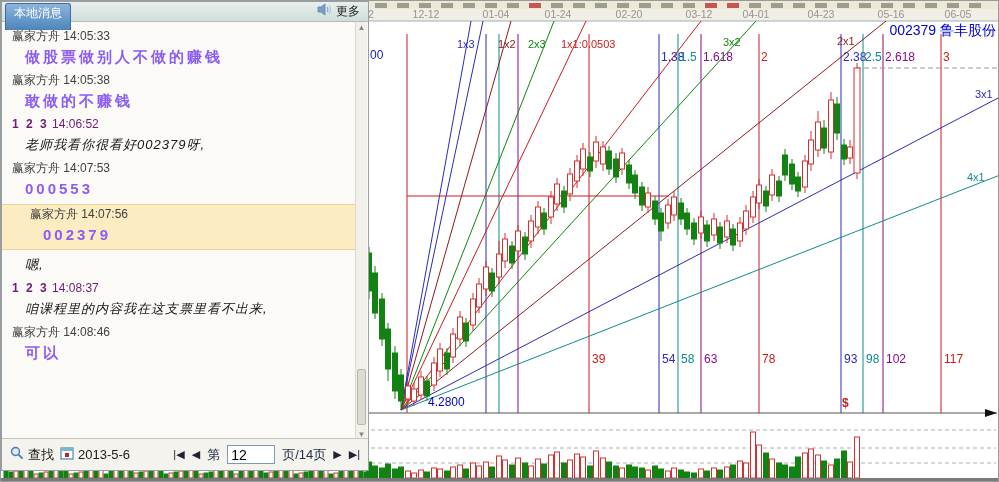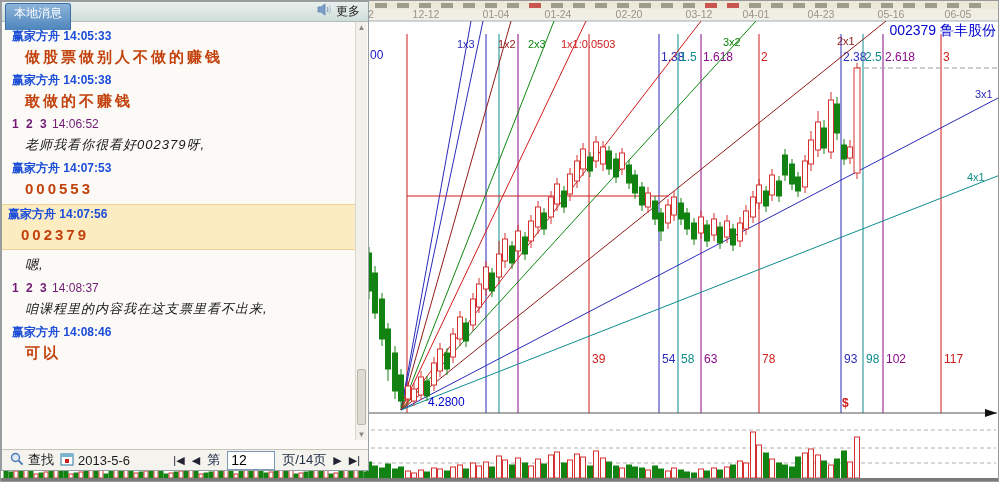--- a/index.html
+++ b/index.html
@@ -16,38 +16,38 @@
       background:linear-gradient(#8db4da,#4d85bb);color:#fff;font-size:12px;
       border:1px solid #3a6ea5;border-bottom:none;border-radius:3px 3px 0 0;}
   .tab::after{content:"";position:absolute;left:12px;bottom:-5px;
       border:4px solid transparent;border-top-color:#4d85bb;}
   .hdr-right{position:absolute;right:8px;top:1px;display:flex;align-items:flex-start;gap:4px;
       font-size:12px;color:#222;}
   #msg-list{position:absolute;left:0;right:13px;top:20px;bottom:30px;
       padding:6px 0 0 10px;overflow:hidden;}
   .msg{margin-bottom:3px;}
   .meta{font-size:12px;line-height:16px;}
-  .meta.green{color:#1d4ed8;font-weight:bold;}
+  .meta.green{color:#404040;}
   .meta.blue{color:#701a75;}
   .meta.blue .mname{font-weight:bold;letter-spacing:2px;}
   .content{padding:3px 0 3px 13px;line-height:19px;}
-  .content.red{color:#c2410c;font-weight:bold;font-size:15px;letter-spacing:3px;}
+  .content.red{color:#8b5cf6;font-weight:bold;font-size:15px;letter-spacing:3px;}
   .content.italic{font-style:italic;font-size:13px;color:#151515;letter-spacing:1px;}
   .msg.highlight{background:#fcecc2;border-top:1px solid #eed194;border-bottom:1px solid #eed194;
-      margin:2px 0 2px -10px;padding:1px 0 2px 6px;}
+      margin:2px 0 2px -10px;padding:1px 0 2px 28px;}
   
   #chat-scroll{position:absolute;right:1px;top:20px;bottom:30px;width:12px;
       background:#f1f0ea;border-left:1px solid #dad7ce;box-sizing:border-box;}
   .sc-arrow{position:absolute;left:0;width:100%;text-align:center;font-size:8px;color:#8a8a80;
       line-height:9px;cursor:default;}
   .sc-up{top:1px;} .sc-down{bottom:1px;}
   .sc-thumb{position:absolute;left:1px;right:1px;top:347px;height:56px;background:#dedbd2;
       border:1px solid #b9b5a9;border-radius:2px;box-sizing:border-box;}
   
-  #chat-footer{position:absolute;left:0;right:0;bottom:0;height:21px;border-top:1px solid #c6c3b8;
+  #chat-footer{position:absolute;left:0;right:0;bottom:0;height:32px;border-top:1px solid #c6c3b8;
       background:#f4f3ee;display:flex;align-items:center;font-size:13px;color:#1a1a1a;
       padding:0 8px;box-sizing:border-box;gap:6px;}
   .ft-group{display:flex;align-items:center;gap:4px;}
   .pager{margin-left:auto;display:flex;align-items:center;gap:7px;color:#22304a;}
   .pg-btn{font-size:11px;color:#223;cursor:default;}
   .page-input{width:40px;height:17px;border:1px solid #7a98b8;font-size:14px;padding:0 3px;
       font-family:"Liberation Sans",sans-serif;}
 </style>
 </head>
 <body>

